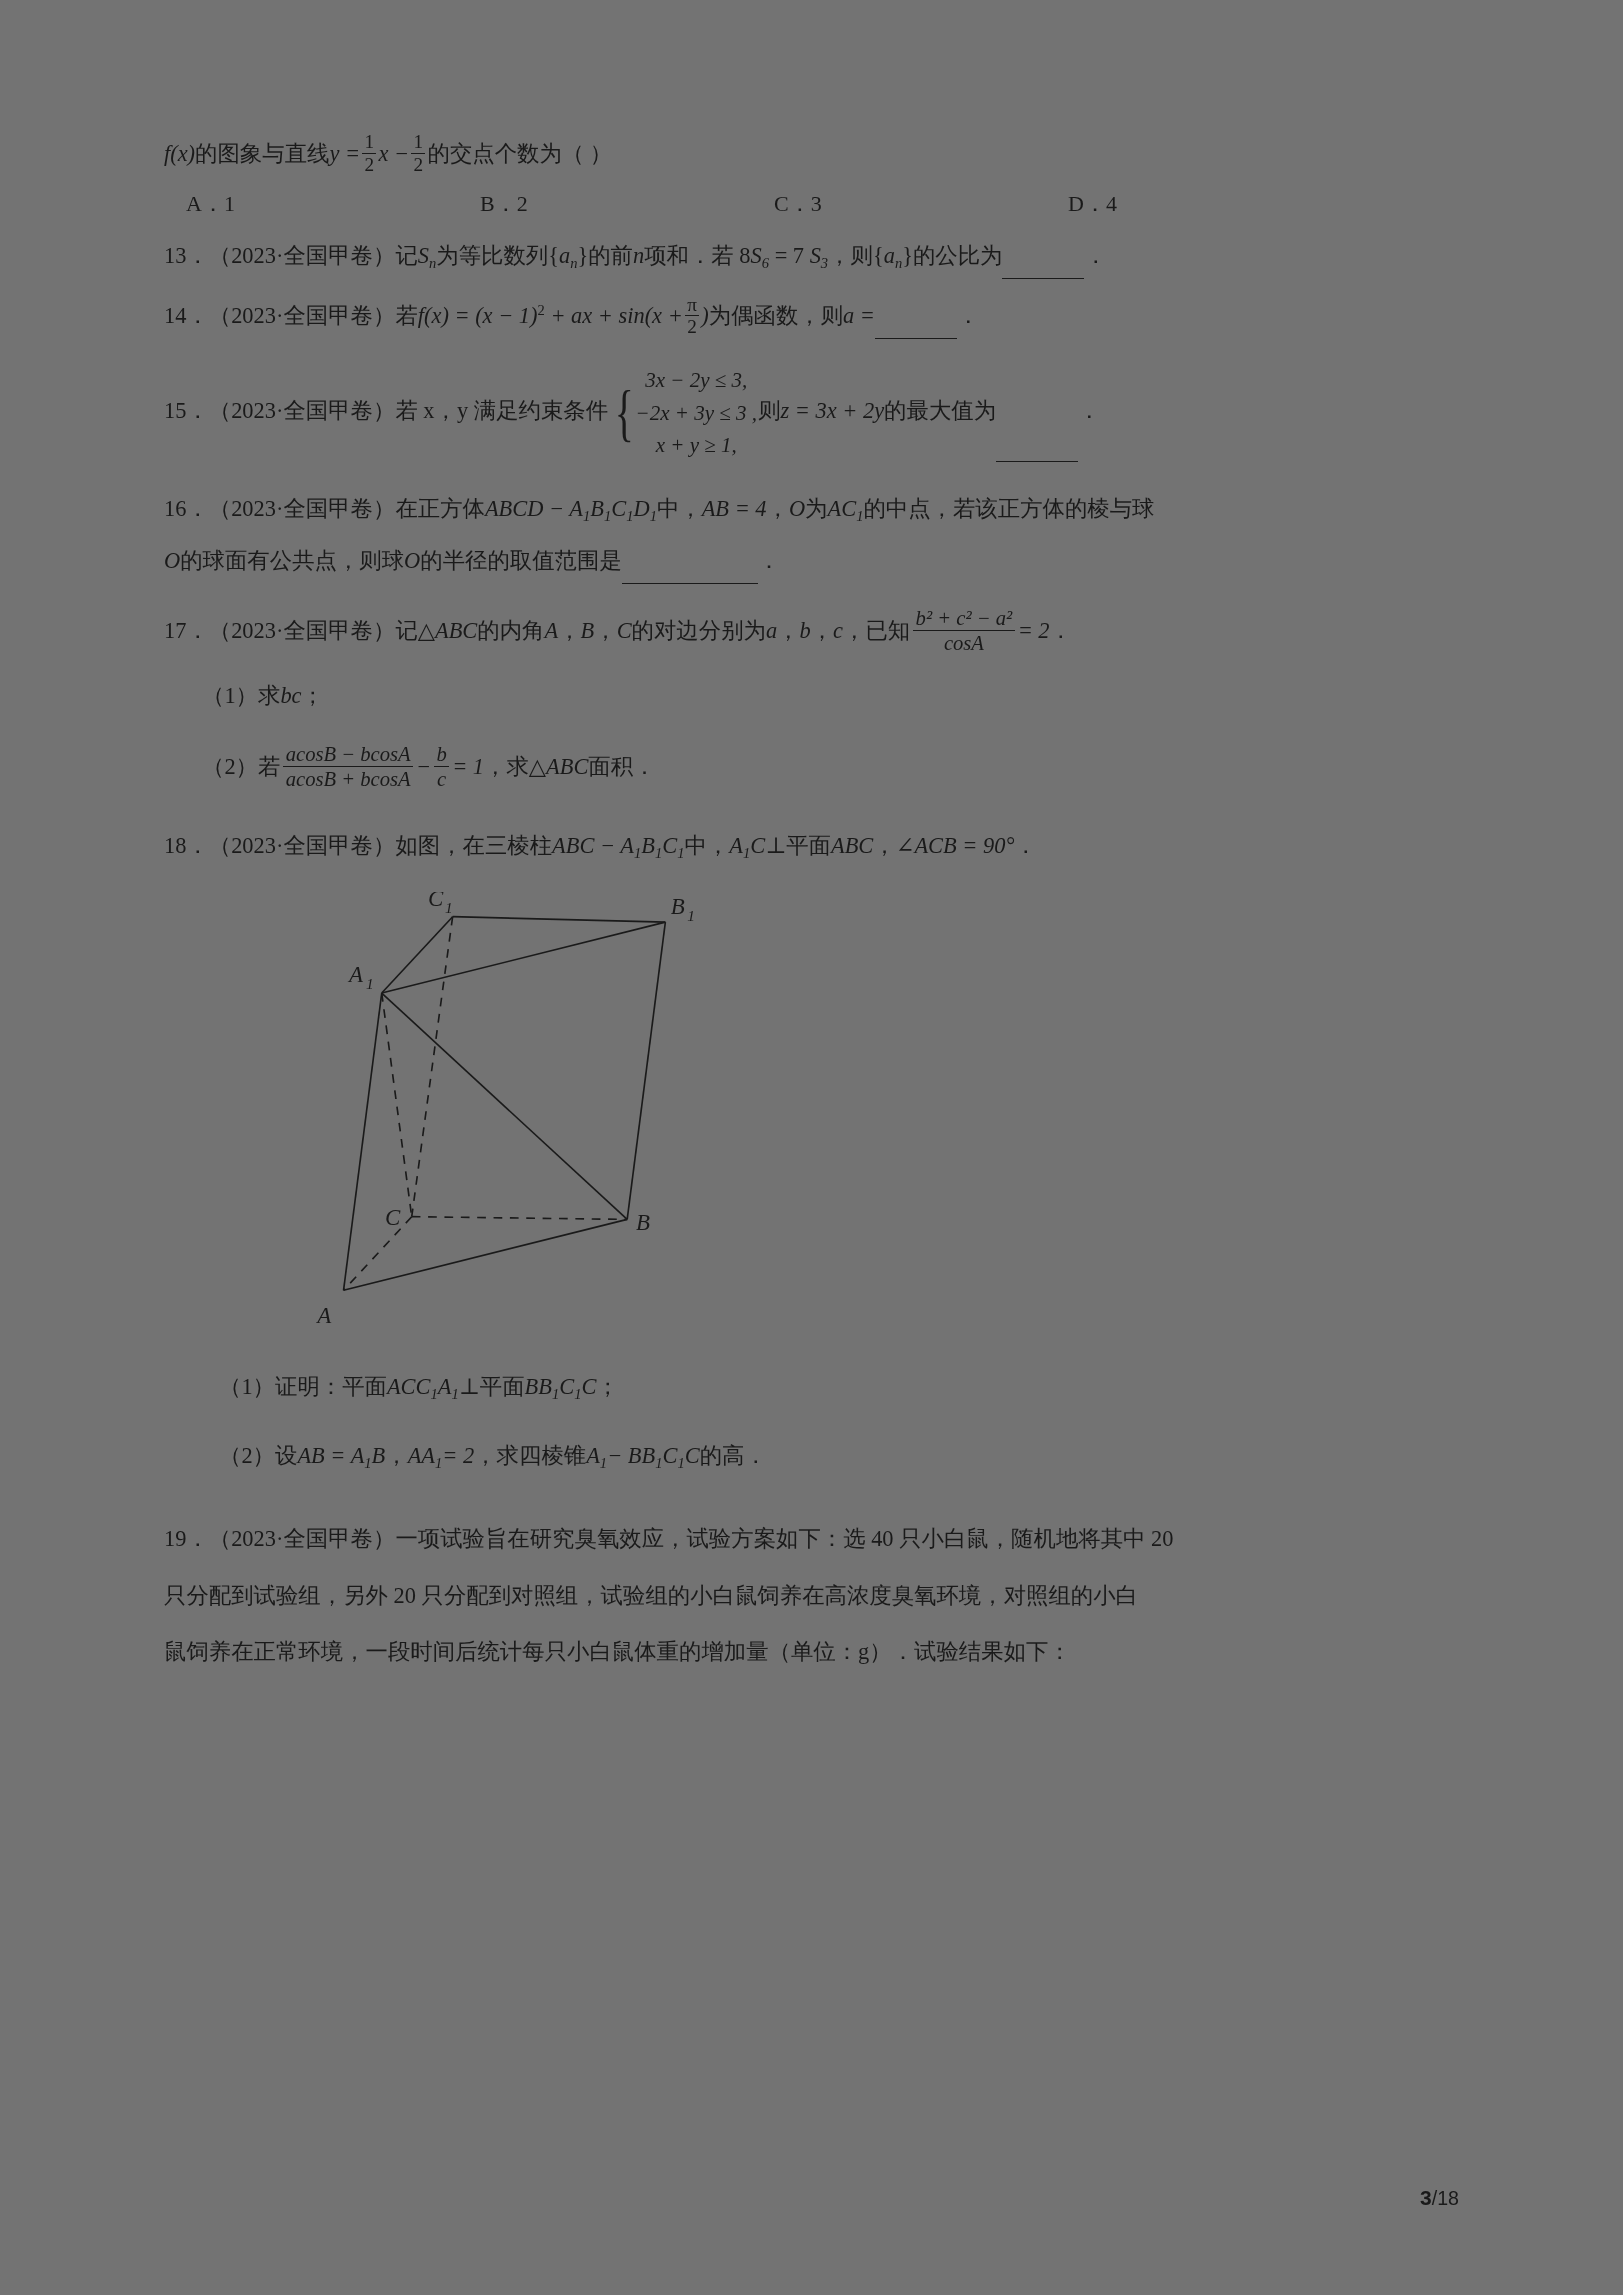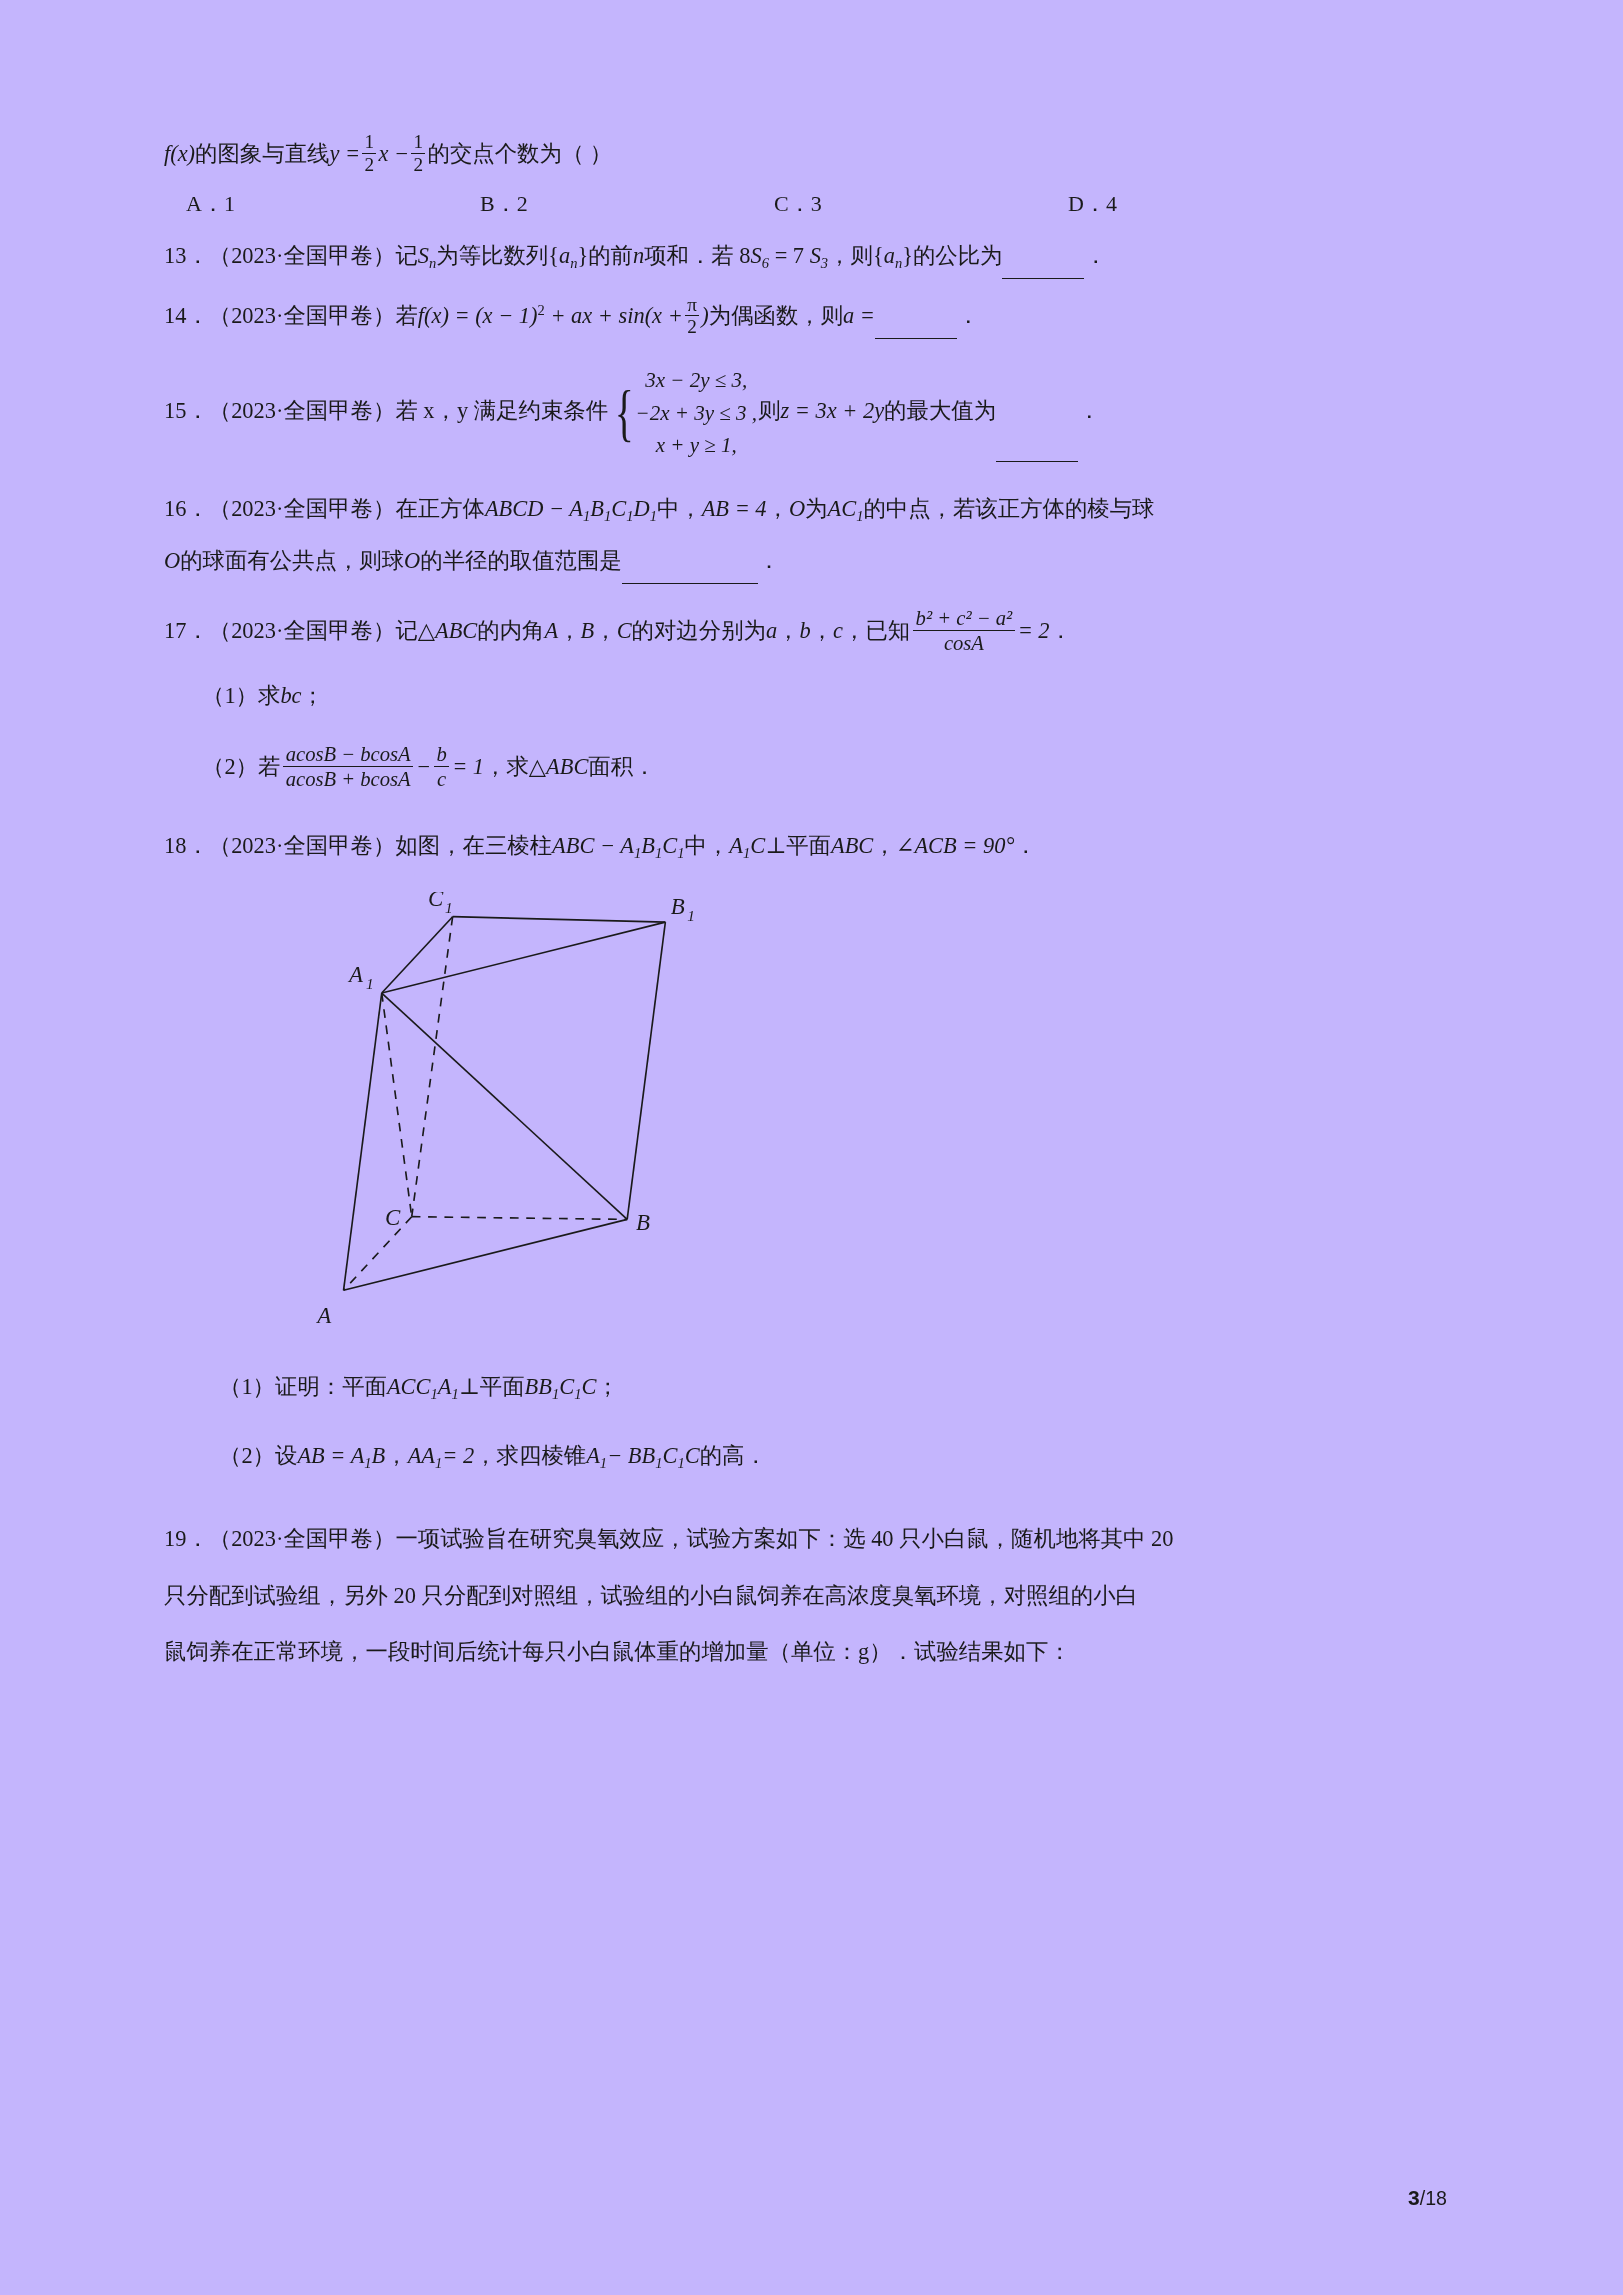--- a/index.html
+++ b/index.html
@@ -8,21 +8,21 @@
     background: #ffffff;
   }
   body {
     font-family: "Liberation Serif", "DejaVu Serif", serif;
     color: #000000;
   }
   .page {
     position: relative;
     width: 1623px;
     height: 2295px;
-    background: #c4b5fd;
+    background: #737373;
     box-sizing: border-box;
     padding: 131px 164px 0 164px;
   }
   .content {
     position: relative;
     width: 1298px;
   }
   .line {
     font-size: 22.4px;
     line-height: 1.9;
@@ -147,21 +147,21 @@
   }
   .para {
     font-size: 22.4px;
     line-height: 2.15;
     margin-top: 16.4px;
     color: #1a1a1a;
     text-align: justify;
   }
   .footer {
     position: absolute;
-    right: 176px;
+    right: 164px;
     bottom: 85px;
     font-family: "Liberation Sans", "DejaVu Sans", sans-serif;
     font-size: 19.6px;
     color: #1a1a1a;
   }
   .footer b {
     font-size: 21px;
   }
 </style>
 </head>

